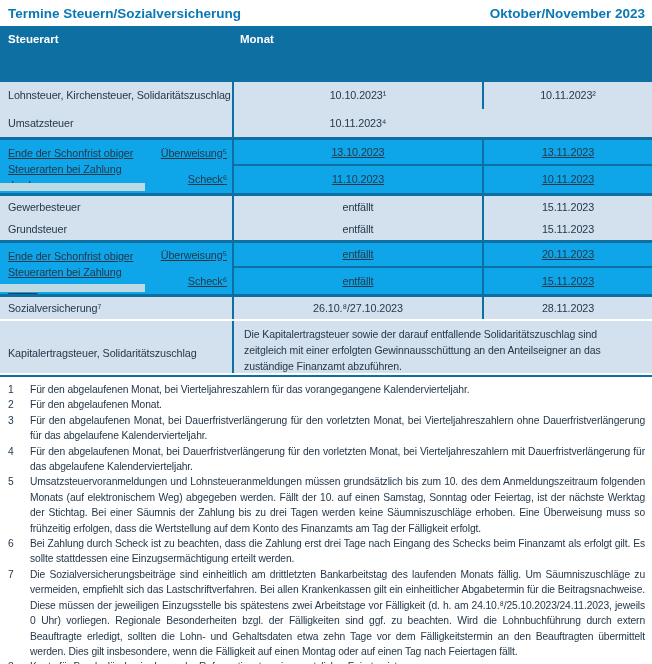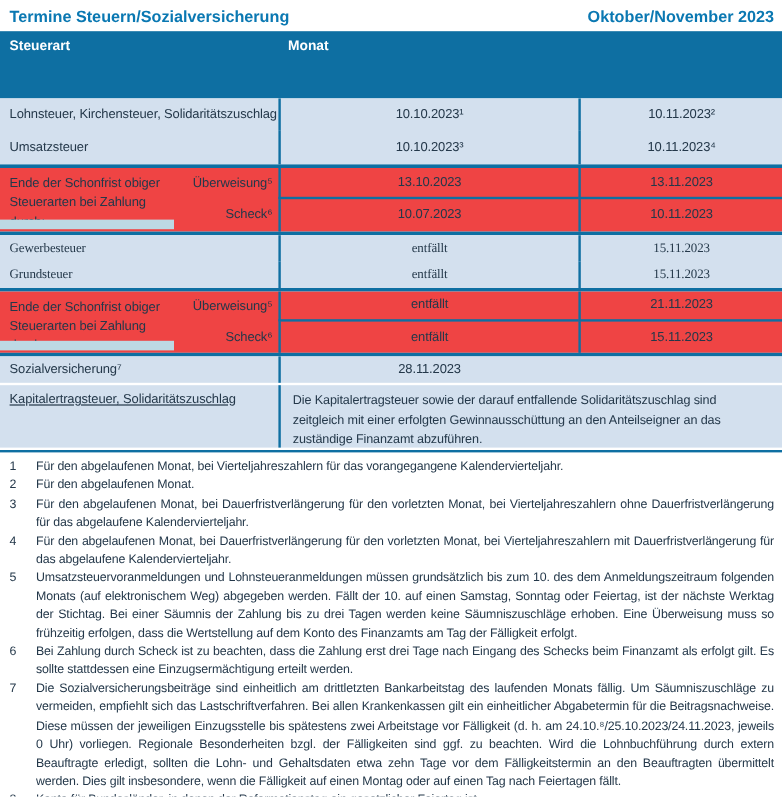--- a/index.html
+++ b/index.html
@@ -22,37 +22,37 @@
   .titlebar{display:flex;justify-content:space-between;align-items:baseline;height:26px;padding:6px 7px 0 8px;gap:24px;}
   .title-left,.title-right{font-size:13.5px;font-weight:bold;color:var(--title-blue);white-space:nowrap;}
 
   
   .thead{display:grid;grid-template-columns:232px 250px 170px;height:56px;background:var(--blue);color:#fff;font-size:11.5px;font-weight:bold;padding-top:7px;}
   .thead .th{padding-left:8px;}
 
   .group{display:grid;grid-template-columns:232px 250px 170px;}
   .group.shaded{background:var(--shade);}
   .g1{grid-template-rows:27px 28px;}
-  .g3{grid-template-rows:22px 22px;font-family:Liberation Serif, serif;}
+  .g3{grid-template-rows:22px 22px;}
   .g5{grid-template-rows:22px;}
-  .schonfrist{grid-template-columns:145px 87px 250px 170px;background:#ef4444;}
+  .schonfrist{grid-template-columns:145px 87px 250px 170px;background:#0ea5e9;text-decoration:underline;}
   .g2{grid-template-rows:26px 27px;}
   .g4{grid-template-rows:25px 26px;}
   .noteg{grid-template-columns:232px 420px;grid-template-rows:52px;margin-top:2px;}
 
   .cell{display:flex;align-items:center;font-size:10.8px;letter-spacing:-0.1px;line-height:13px;}
   .rowlabel{padding-left:8px;white-space:nowrap;overflow:visible;}
   .date{justify-content:center;border-left:2px solid var(--blue);text-align:right;}
   .bb{border-bottom:2px solid var(--blue);}
   .method{justify-content:flex-end;padding-right:5px;white-space:nowrap;}
 
   .deadline-cell{grid-row:1 / span 2;grid-column:1;position:relative;display:block;padding:5px 0 0 8px;font-size:10.8px;line-height:16px;letter-spacing:-0.1px;}
   .highlight-bar{position:absolute;left:0;bottom:2px;width:145px;height:8px;background:var(--bar);}
 
-  .notelabel{align-items:flex-start;padding-top:6px;text-decoration:underline;}
+  .notelabel{align-items:flex-start;padding-top:26px;}
   .note-cell{grid-column:2;display:block;border-left:2px solid var(--blue);padding:5px 10px 0;text-align:left;font-size:10.5px;line-height:16px;letter-spacing:-0.1px;}
 
   .sep{height:3px;background:var(--blue);}
   .table-bottom{height:2px;background:var(--blue);margin-top:2px;}
 
   
   .footnotes{padding:5px 7px 0 8px;font-size:10.3px;line-height:15.4px;letter-spacing:-0.12px;}
   .fn{display:flex;}
   .fn-num{flex:0 0 22px;}
   .fn-text{flex:1;text-align:justify;}
@@ -73,37 +73,36 @@
       <span class="th">Steuerart</span>
       <span class="th">Monat</span>
       <span class="th"></span>
     </div>
 
     <div class="group shaded g1">
       <div class="cell rowlabel">Lohnsteuer, Kirchensteuer, Solidaritätszuschlag</div>
       <div class="cell date">10.10.2023¹</div>
       <div class="cell date">10.11.2023²</div>
       <div class="cell rowlabel">Umsatzsteuer</div>
-      <div class="cell date">10.10.2023³</div>
       <div class="cell date">10.11.2023⁴</div>
     </div>
     <div class="sep"></div>
 
     <div class="group schonfrist g2">
       <div class="deadline-cell">
         <div>Ende der Schonfrist obiger</div>
         <div>Steuerarten bei Zahlung</div>
         <div>durch:</div>
         <div class="highlight-bar"></div>
       </div>
       <div class="cell method">Überweisung⁵</div>
       <div class="cell date bb">13.10.2023</div>
       <div class="cell date bb">13.11.2023</div>
       <div class="cell method">Scheck⁶</div>
-      <div class="cell date">10.07.2023</div>
+      <div class="cell date">11.10.2023</div>
       <div class="cell date">10.11.2023</div>
     </div>
     <div class="sep"></div>
 
     <div class="group shaded g3">
       <div class="cell rowlabel">Gewerbesteuer</div>
       <div class="cell date">entfällt</div>
       <div class="cell date">15.11.2023</div>
       <div class="cell rowlabel">Grundsteuer</div>
       <div class="cell date">entfällt</div>
@@ -113,29 +112,30 @@
 
     <div class="group schonfrist g4">
       <div class="deadline-cell">
         <div>Ende der Schonfrist obiger</div>
         <div>Steuerarten bei Zahlung</div>
         <div>durch:</div>
         <div class="highlight-bar"></div>
       </div>
       <div class="cell method">Überweisung⁵</div>
       <div class="cell date bb">entfällt</div>
-      <div class="cell date bb">21.11.2023</div>
+      <div class="cell date bb">20.11.2023</div>
       <div class="cell method">Scheck⁶</div>
       <div class="cell date">entfällt</div>
       <div class="cell date">15.11.2023</div>
     </div>
     <div class="sep"></div>
 
     <div class="group shaded g5">
       <div class="cell rowlabel">Sozialversicherung⁷</div>
+      <div class="cell date">26.10.⁸/27.10.2023</div>
       <div class="cell date">28.11.2023</div>
     </div>
 
     <div class="group shaded noteg">
       <div class="cell rowlabel notelabel">Kapitalertragsteuer, Solidaritätszuschlag</div>
       <div class="note-cell">Die Kapitalertragsteuer sowie der darauf entfallende Solidaritätszuschlag sind zeitgleich mit einer erfolgten Gewinnausschüttung an den Anteilseigner an das zuständige Finanzamt abzuführen.</div>
     </div>
 
     <div class="table-bottom"></div>
   </div>

